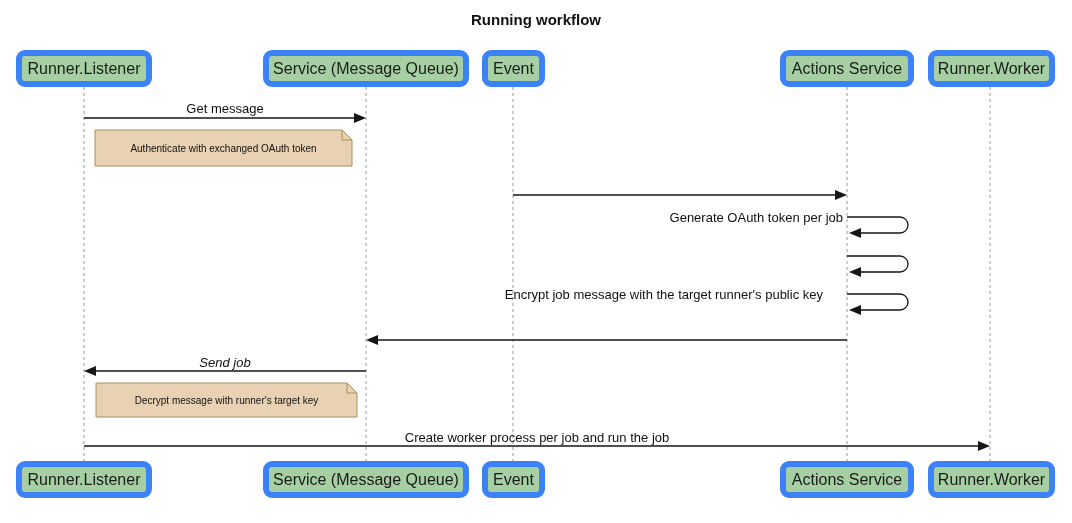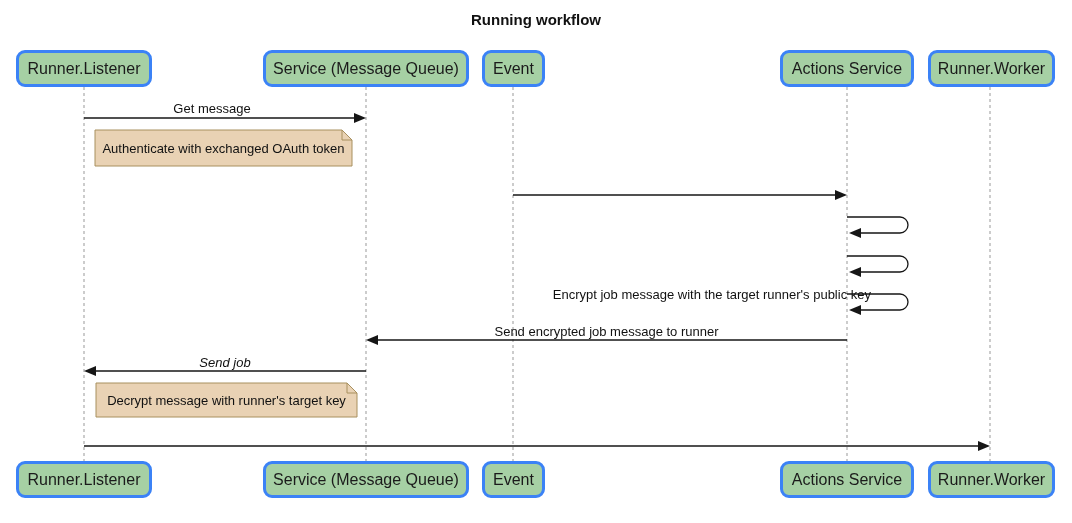--- a/index.html
+++ b/index.html
@@ -27,21 +27,21 @@
   }
   svg.layer {
     position: absolute;
     top: 0;
     left: 0;
   }
   .actor {
     position: absolute;
     height: 37px;
     background: #a6d0a4;
-    border: 3px solid #3b82f6;
+    border: 6px solid #3b82f6;
     border-radius: 9px;
     box-sizing: border-box;
     display: flex;
     align-items: center;
     justify-content: center;
     font-size: 16px;
     color: #1b1b1b;
     white-space: nowrap;
   }
   .msg-label {
@@ -49,21 +49,21 @@
     font-size: 13px;
     color: #111111;
     text-align: center;
     white-space: nowrap;
   }
   .msg-label.right {
     text-align: right;
   }
   .note-label {
     position: absolute;
-    font-size: 13px;
+    font-size: 10px;
     color: #111111;
     display: flex;
     align-items: center;
     justify-content: center;
     white-space: nowrap;
   }
 </style>
 </head>
 <body>
 
@@ -136,20 +136,21 @@
   <div class="actor" style="left:482px; top:461px; width:63px;">
       <span>Event</span>
     </div>
   <div class="actor" style="left:780px; top:461px; width:134px;">
       <span>Actions Service</span>
     </div>
   <div class="actor" style="left:928px; top:461px; width:127px;">
       <span>Runner.Worker</span>
     </div>
 
-  <div class="msg-label" style="left:71px;  top:101px; width:282px;">Get message</div>
+  <div class="msg-label" style="left:84px;  top:101px; width:282px;">Get message</div>
   <div class="note-label" style="left:95px; top:130px; width:257px; height:36px;">Authenticate with exchanged OAuth token</div>
-  <div class="msg-label right" style="left:528px; top:287px; width:343px;">Encrypt job message with the target runner's public key</div>
-  <div class="msg-label" style="left:366px; top:324px; width:481px;">Send encrypted job message to runner</div>
+  <div class="msg-label right" style="left:500px; top:210px; width:343px;">Generate OAuth token per job</div>
+  <div class="msg-label right" style="left:480px; top:287px; width:343px;">Encrypt job message with the target runner's public key</div>
   <div class="msg-label" style="left:84px;  top:355px; width:282px;font-style:italic;">Send job</div>
   <div class="note-label" style="left:96px; top:383px; width:261px; height:34px;">Decrypt message with runner's target key</div>
+  <div class="msg-label" style="left:84px;  top:430px; width:906px;">Create worker process per job and run the job</div>
 
 </div>
 
 </body></html>

